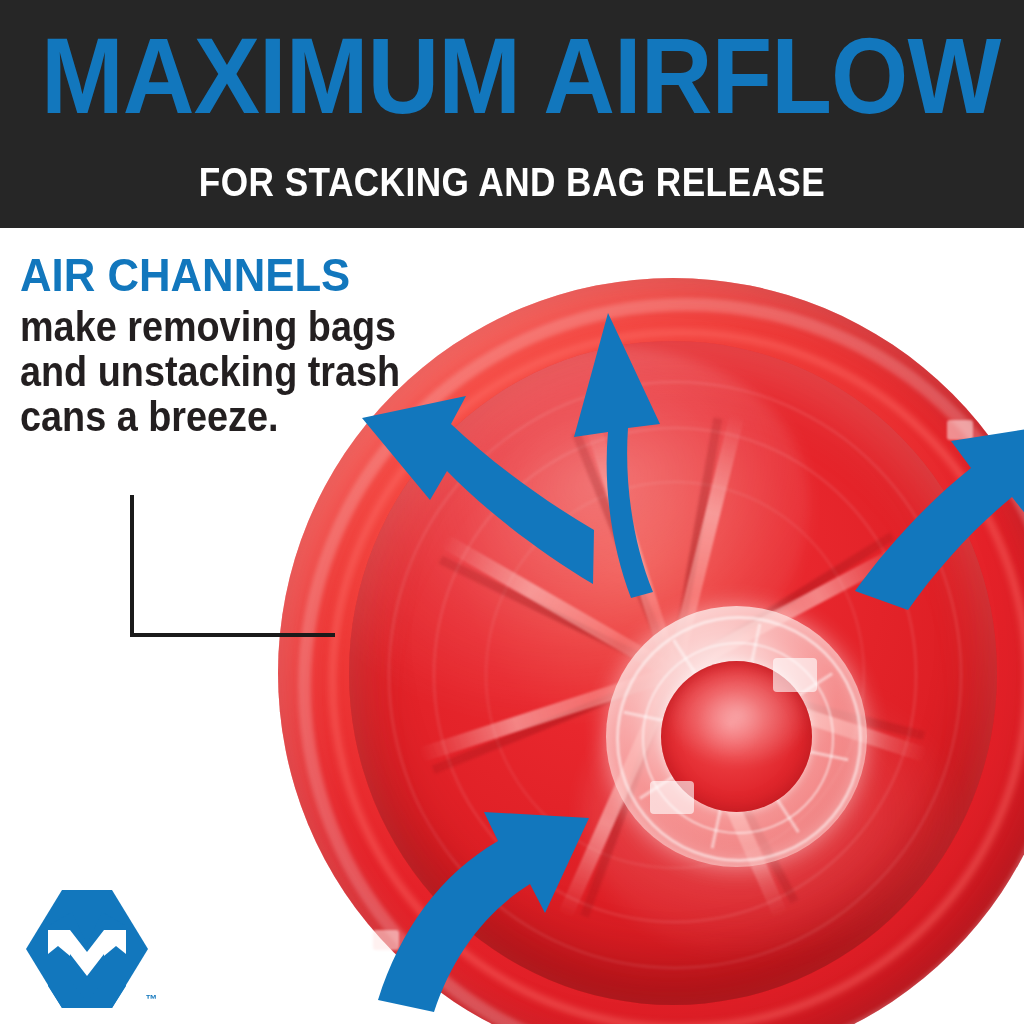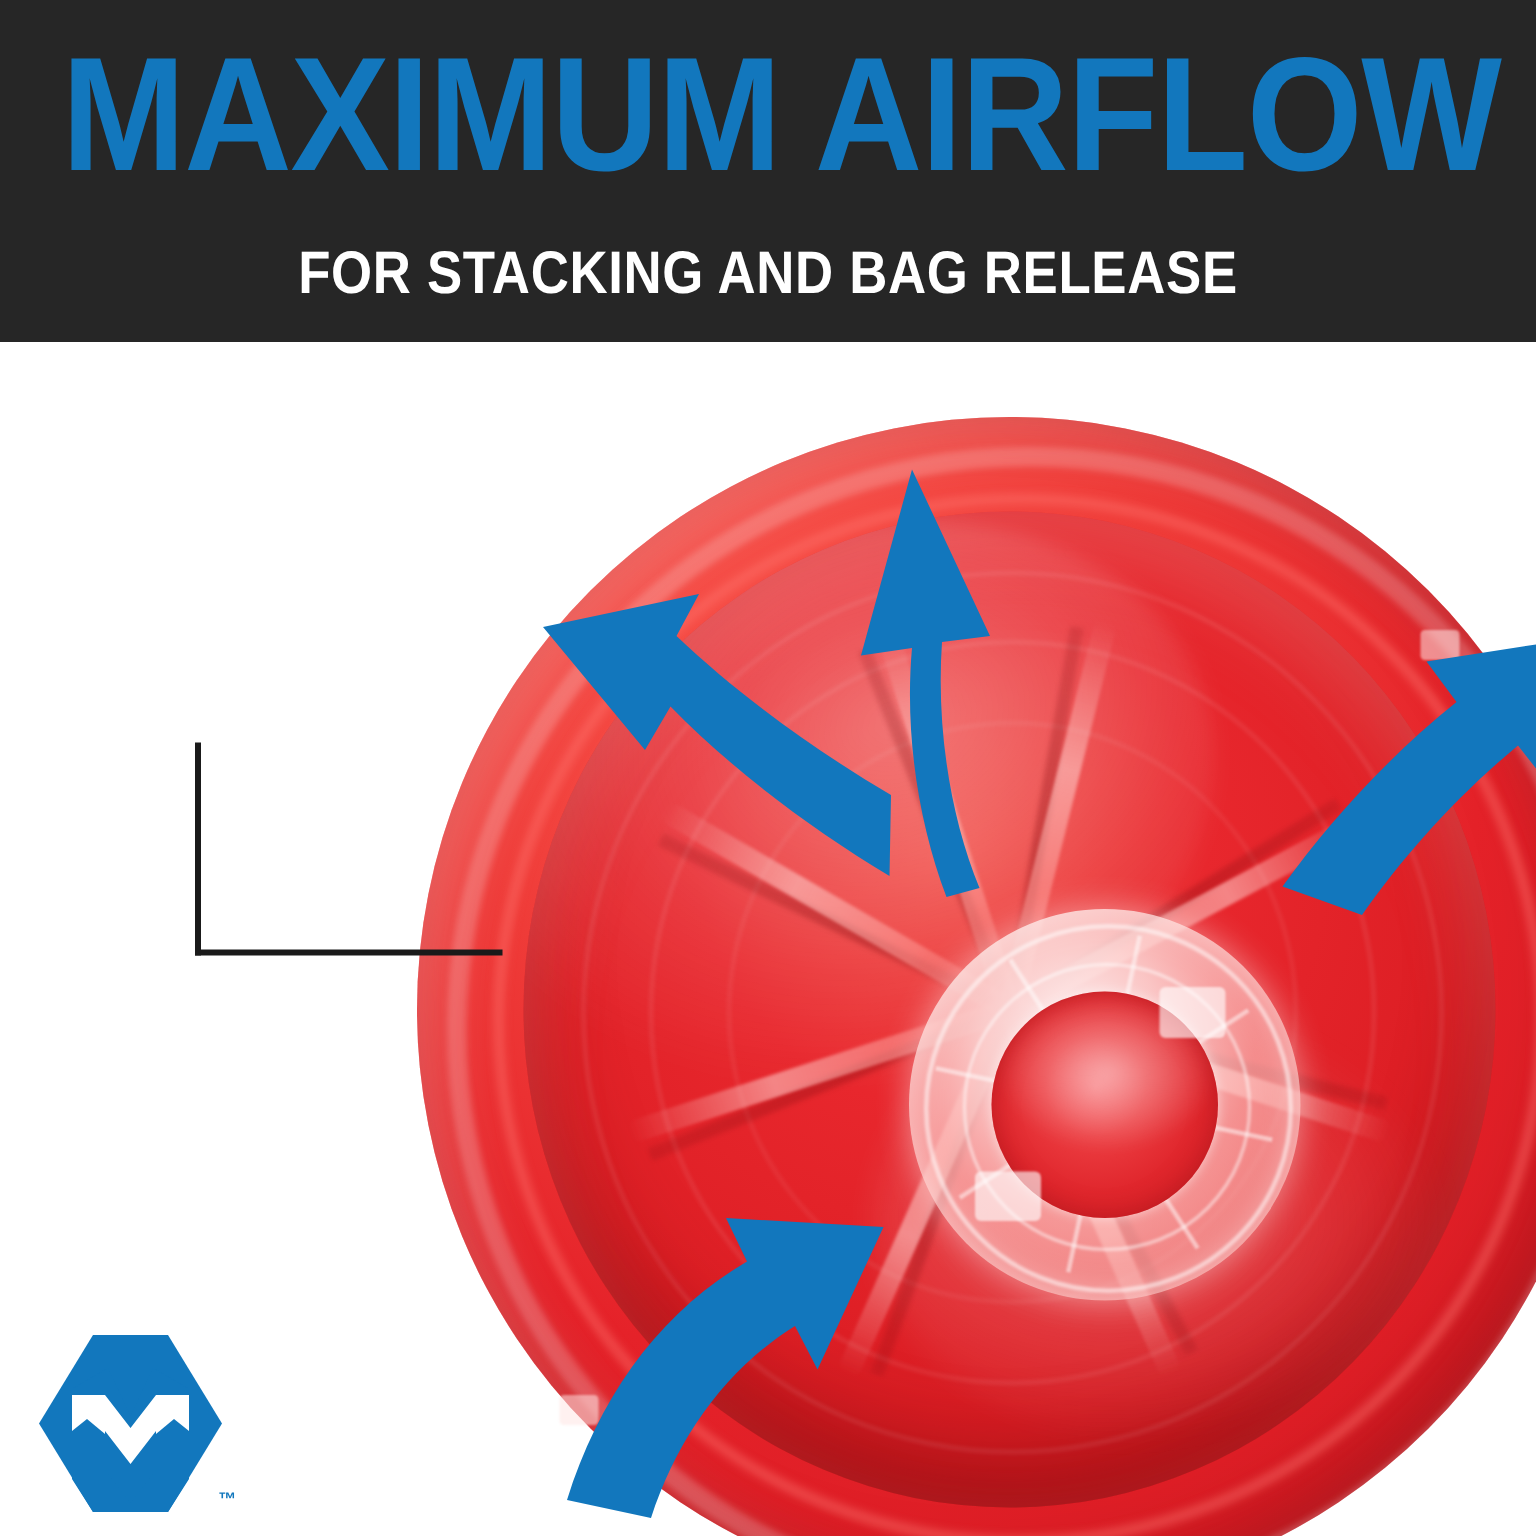--- a/index.html
+++ b/index.html
@@ -357,20 +357,28 @@
     <path fill="#1277bd" d="M378 1000
              C 400 930, 440 875, 498 841
              L 484 812
              L 589 818
              L 545 913
              L 530 884
              C 485 912, 452 957, 434 1012
              Z"></path>
   </svg>
 
+  <div class="callout">
+    <div class="callout-heading">AIR CHANNELS</div>
+    <div class="callout-body">
+      <span>make removing bags</span>
+      <span>and unstacking trash</span>
+      <span>cans a breeze.</span>
+    </div>
+  </div>
 
   <div class="leader">
     <div class="v"></div>
     <div class="h"></div>
   </div>
 
   <div class="logo">
     <svg viewBox="0 0 130 126" width="130" height="126">
       <polygon fill="#1277bd" points="40,4 90,4 126,63 90,122 40,122 4,63"></polygon>
       <path fill="#ffffff" d="M26 42 L26 96 L48 96 L48 70 L65 92 L82 70 L82 96 L104 96 L104 42

